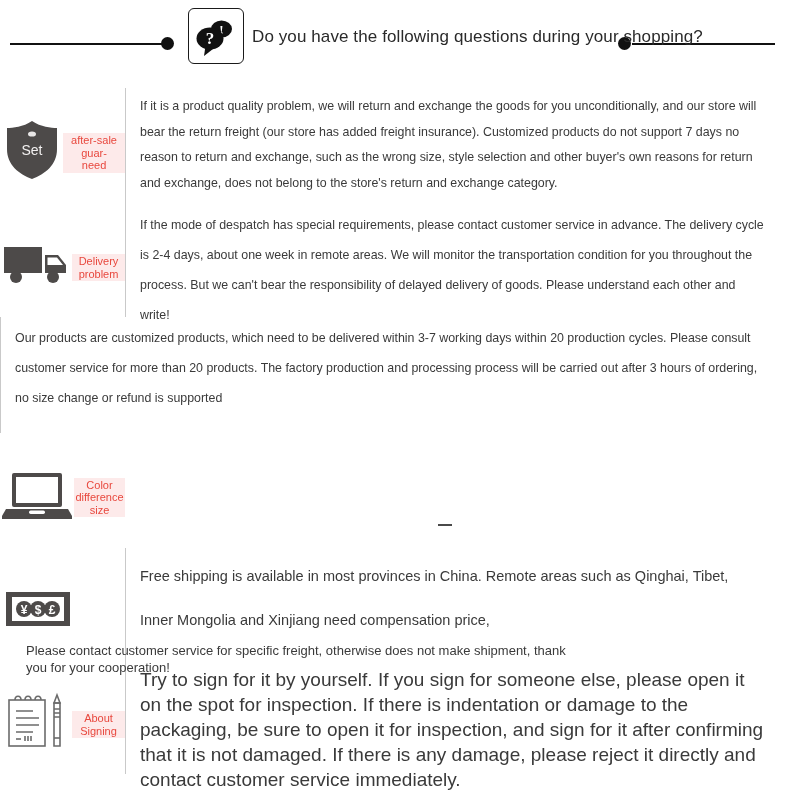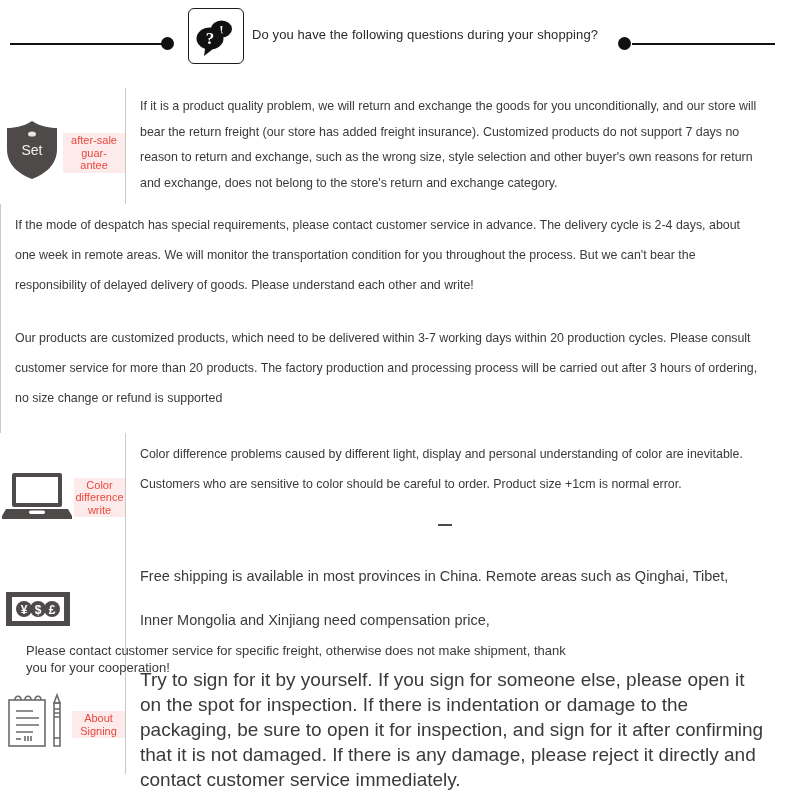--- a/index.html
+++ b/index.html
@@ -44,21 +44,21 @@
     left: 188px; top: 8px;
     width: 56px; height: 56px;
     border: 1.5px solid #1a1a1a;
     border-radius: 6px;
     background: #fff;
     display: flex; align-items: center; justify-content: center;
   }
   .hdr-title {
     position: absolute;
     left: 252px; top: 27px;
-    font-size: 13px;
+    font-size: 17px;
     color: #2a2a2a;
     letter-spacing: 0.1px;
     white-space: nowrap;
   }
 
   
   .sections { position: relative; }
   .row {
     position: relative;
     display: flex;
@@ -157,28 +157,40 @@
 
   <div class="row" id="row-0">
     <div class="icon-col">
       <div class="icon-box">
         <svg width="58" height="62" viewBox="0 0 58 62">
           <path d="M29 2 C20 8 10 9 4 9 L4 30 C4 46 16 55 29 60 C42 55 54 46 54 30 L54 9 C48 9 38 8 29 2 Z" fill="#4d4a49"></path>
           <ellipse cx="29" cy="15" rx="4" ry="2.6" fill="#e8e6e6"></ellipse>
           <text x="29" y="36" font-family="Liberation Sans, sans-serif" font-size="14" fill="#f2f0f0" text-anchor="middle">Set</text>
         </svg>
       </div>
-      <div class="icon-label"><span>after-sale guar-</span><br><span>antee</span></div>
+      <div class="icon-label"><span>after-sale guar-</span><br><span>need</span></div>
     </div>
     <div class="text-col tight">
       <p>If it is a product quality problem, we will return and exchange the goods for you unconditionally, and our store will bear the return freight (our store has added freight insurance). Customized products do not support 7 days no reason to return and exchange, such as the wrong size, style selection and other buyer's own reasons for return and exchange, does not belong to the store's return and exchange category.</p>
     </div>
   </div>
 
   <div class="row" id="row-1">
+    <div class="icon-col">
+      <div class="icon-box">
+        <svg width="72" height="48" viewBox="0 0 72 48">
+          <rect x="4" y="6" width="38" height="26" fill="#4d4a49"></rect>
+          <path d="M45 14 L58 14 L66 24 L66 32 L45 32 Z" fill="#4d4a49"></path>
+          <path d="M47.5 16.5 L57 16.5 L63 24 L47.5 24 Z" fill="#fff"></path>
+          <circle cx="16" cy="36" r="6" fill="#4d4a49"></circle>
+          <circle cx="53" cy="36" r="6" fill="#4d4a49"></circle>
+        </svg>
+      </div>
+      <div class="icon-label">Delivery problem</div>
+    </div>
     <div class="text-col loose">
       <p>If the mode of despatch has special requirements, please contact customer service in advance. The delivery cycle is 2-4 days, about one week in remote areas. We will monitor the transportation condition for you throughout the process. But we can't bear the responsibility of delayed delivery of goods. Please understand each other and write!</p>
     </div>
   </div>
 
   <div class="row" id="row-2">
     <div class="text-col loose">
       <p>Our products are customized products, which need to be delivered within 3-7 working days within 20 production cycles. Please consult customer service for more than 20 products. The factory production and processing process will be carried out after 3 hours of ordering, no size change or refund is supported</p>
     </div>
   </div>
@@ -187,24 +199,21 @@
     <div class="icon-col">
       <div class="icon-box">
         <svg width="74" height="52" viewBox="0 0 74 52">
           <rect x="12" y="4" width="50" height="34" rx="2" fill="#4d4a49"></rect>
           <rect x="16" y="8" width="42" height="26" fill="#fff"></rect>
           <path d="M6 40 L68 40 L72 47 L2 47 Z" fill="#4d4a49"></path>
           <rect x="29" y="41.5" width="16" height="3.5" rx="1.7" fill="#fff"></rect>
           <rect x="2" y="47" width="70" height="3" fill="#4d4a49"></rect>
         </svg>
       </div>
-      <div class="icon-label wide"><span>Color difference</span><br><span>write</span></div>
-    </div>
-    <div class="text-col loose">
-      <p>Color difference problems caused by different light, display and personal understanding of color are inevitable. Customers who are sensitive to color should be careful to order. Product size +1cm is normal error.</p>
+      <div class="icon-label wide"><span>Color difference</span><br><span>size</span></div>
     </div>
   </div>
 
   <div class="row" id="row-4">
     <div class="icon-col">
       <div class="icon-box">
         <svg width="72" height="42" viewBox="0 0 72 42">
           <rect x="4" y="4" width="64" height="34" fill="#4d4a49"></rect>
           <rect x="10" y="9" width="52" height="24" fill="#fff"></rect>
           <g>

